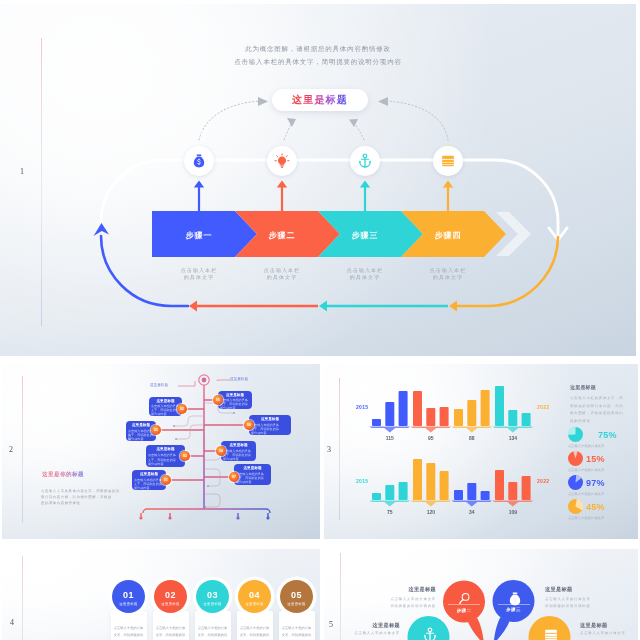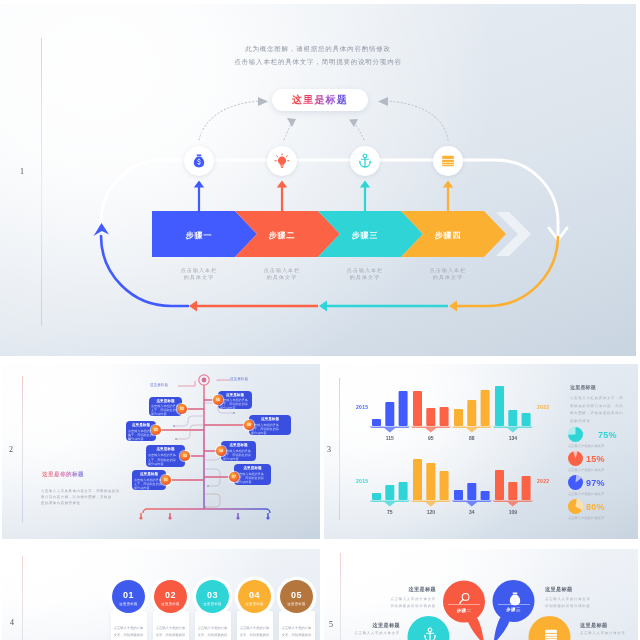--- a/index.html
+++ b/index.html
@@ -401,21 +401,21 @@
         </svg>
       </div>
     <div class="s3pct" style="left:262px;top:114px;color:#425bff;">97%</div>
     <div class="s3cap" style="left:244px;top:128px;">点击输入本栏的具体文字</div>
     <div class="abs" style="left:244px;top:135px;">
         <svg width="15" height="15" viewBox="0 0 15 15">
           <circle cx="7.5" cy="7.5" r="7.5" fill="#fcb032"></circle>
           <path d="M 7.5 7.5 L 8.80 0.11 A 7.5 7.5 0 0 1 14.00 11.25 Z" fill="#ffffff" opacity="0.62"></path>
         </svg>
       </div>
-    <div class="s3pct" style="left:262px;top:138px;color:#fcb032;">80%</div>
+    <div class="s3pct" style="left:262px;top:138px;color:#fcb032;">45%</div>
     <div class="s3cap" style="left:244px;top:152px;">点击输入本栏的具体文字</div>
   </div>
   <div class="accentline" style="left:339px;top:378px;height:142px;background:linear-gradient(180deg,#f0c9cc 0%,#e9dfe4 35%,#dfe1ea 70%,#ccd2e6 100%);"></div>
   <div class="snum" style="left:327px;top:446px;">3</div>
   <div class="slide" id="s4">
     <div class="s4card" style="left:108.5px;top:62px;width:36px;height:30px;"></div>
     <div class="s4card" style="left:150.5px;top:62px;width:36px;height:30px;"></div>
     <div class="s4card" style="left:192.5px;top:62px;width:36px;height:30px;"></div>
     <div class="s4card" style="left:234.5px;top:62px;width:36px;height:30px;"></div>
     <div class="s4card" style="left:276.5px;top:62px;width:36px;height:30px;"></div>

